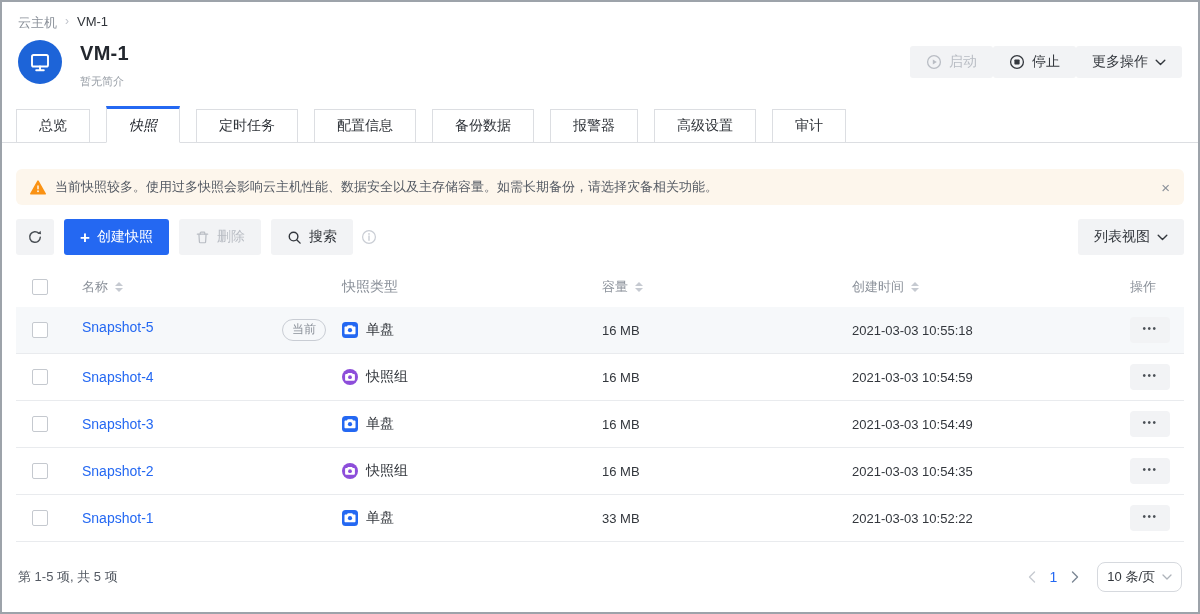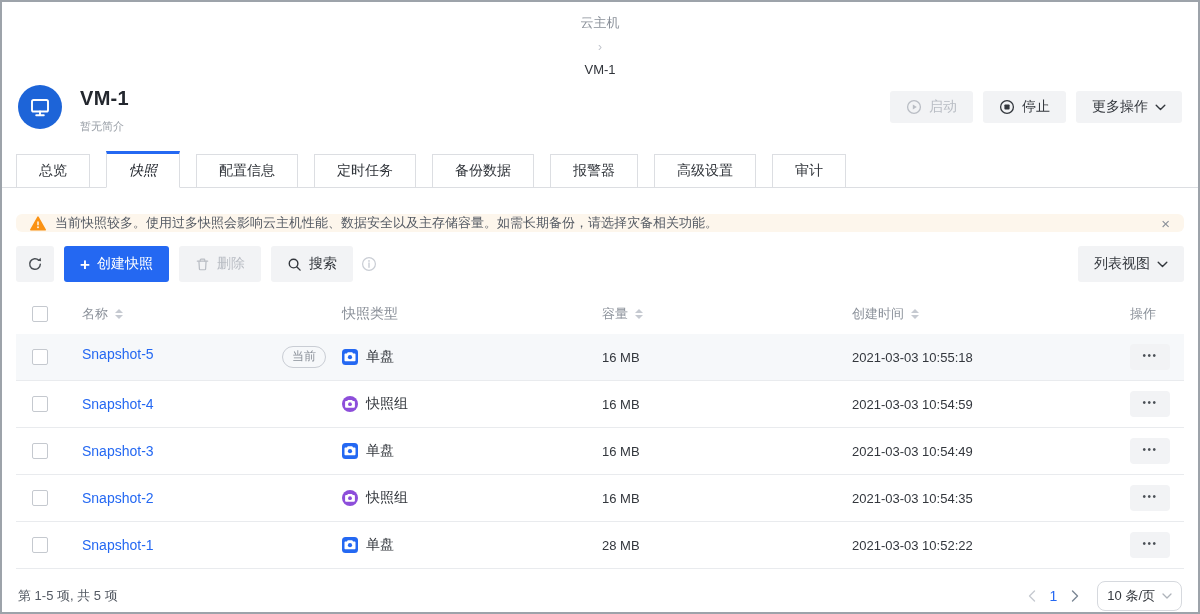--- a/index.html
+++ b/index.html
@@ -4,31 +4,31 @@
 <style>
   * { margin:0; padding:0; box-sizing:border-box; }
   html,body { background:#e8e8e8; }
   body { font-family:"Liberation Sans","DejaVu Sans",sans-serif; }
   .page {
     width:1200px; height:614px; background:#fff;
     border:2px solid #9da3aa; position:relative; overflow:hidden;
     display:flex; flex-direction:column;
   }
   
-  .breadcrumb { padding:12px 16px 0; font-size:13px; color:#8a9099; display:flex; gap:8px; align-items:center;flex-direction:column; }
+  .breadcrumb { padding:12px 16px 0; font-size:13px; color:#8a9099; display:flex; gap:8px; align-items:flex-start; }
   .breadcrumb .crumb-root { color:#8a9099; cursor:pointer; }
   .breadcrumb .crumb-sep { color:#c0c4cc; font-size:12px; }
   .breadcrumb .crumb-current { color:#30343a; }
   
   .header { display:flex; align-items:flex-start; padding:8px 16px 0; }
   .vm-avatar { width:44px; height:44px; border-radius:50%; background:#1d64d8; display:flex; align-items:center; justify-content:center; flex:0 0 44px; }
   .header-text { margin-left:18px; padding-top:2px; }
   .page-title { font-size:20px; font-weight:bold; color:#23272e; letter-spacing:.3px; }
   .page-subtitle { font-size:11px; color:#9aa0a8; margin-top:9px; }
-  .header-actions { margin-left:auto; display:flex; gap:10px; padding-top:6px; }
+  .header-actions { margin-left:auto; display:flex; padding-top:6px; }
   .btn { height:32px; padding:0 16px; background:#f2f3f5; border:none; border-radius:3px;
          font-size:14px; color:#33373d; display:inline-flex; align-items:center; gap:7px; cursor:pointer;
          font-family:inherit; }
   .btn.disabled { color:#b9bdc4; cursor:default; }
   
   .tabbar { display:flex; gap:16px; padding:0 14px; margin-top:20px; position:relative; }
   .tabbar::after { content:""; position:absolute; left:0; right:0; bottom:0; height:1px; background:#dcdee2; }
   .tab { position:relative; z-index:1; background:#fff; border:1px solid #dcdee2; height:34px;
          padding:0 22px; display:flex; align-items:center; font-size:14px; color:#30343a; cursor:pointer; }
   .tab.active { height:37px; margin-top:-3px; border-top:3px solid #2468f2; border-bottom:1px solid #fff; color:#23272e;font-style:italic; }
@@ -137,24 +137,24 @@
   </div>
 
   <div class="tabbar">
     <div class="tab">
         <span>总览</span>
       </div>
     <div class="tab active">
         <span>快照</span>
       </div>
     <div class="tab">
+        <span>定时任务</span>
+      </div>
+    <div class="tab">
         <span>配置信息</span>
-      </div>
-    <div class="tab">
-        <span>定时任务</span>
       </div>
     <div class="tab">
         <span>备份数据</span>
       </div>
     <div class="tab">
         <span>报警器</span>
       </div>
     <div class="tab">
         <span>高级设置</span>
       </div>
@@ -372,21 +372,21 @@
       <div class="col-type">
         <span class="type-icon" style="color:#2468f2">
           <svg width="16" height="16" viewBox="0 0 16 16">
               <rect width="16" height="16" rx="3.5" fill="currentColor"></rect>
               <path d="M4.9 4.5l.9-1.3h4.4l.9 1.3h1.4c.6 0 1 .4 1 1v5.8c0 .6-.4 1-1 1H3.5c-.6 0-1-.4-1-1V5.5c0-.6.4-1 1-1z" fill="#fff"></path>
               <circle cx="8" cy="8.2" r="2.1" fill="currentColor"></circle>
             </svg>
         </span>
         <span>单盘</span>
       </div>
-      <div class="col-size"><span>28 MB</span></div>
+      <div class="col-size"><span>33 MB</span></div>
       <div class="col-time"><span>2021-03-03 10:52:22</span></div>
       <div class="col-action">
           <button class="dots-btn">•••</button>
         </div>
     </div>
   </div>
 
   <div class="footer">
     <span class="footer-summary">第 1-5 项, 共 5 项</span>
     <div class="pager">

